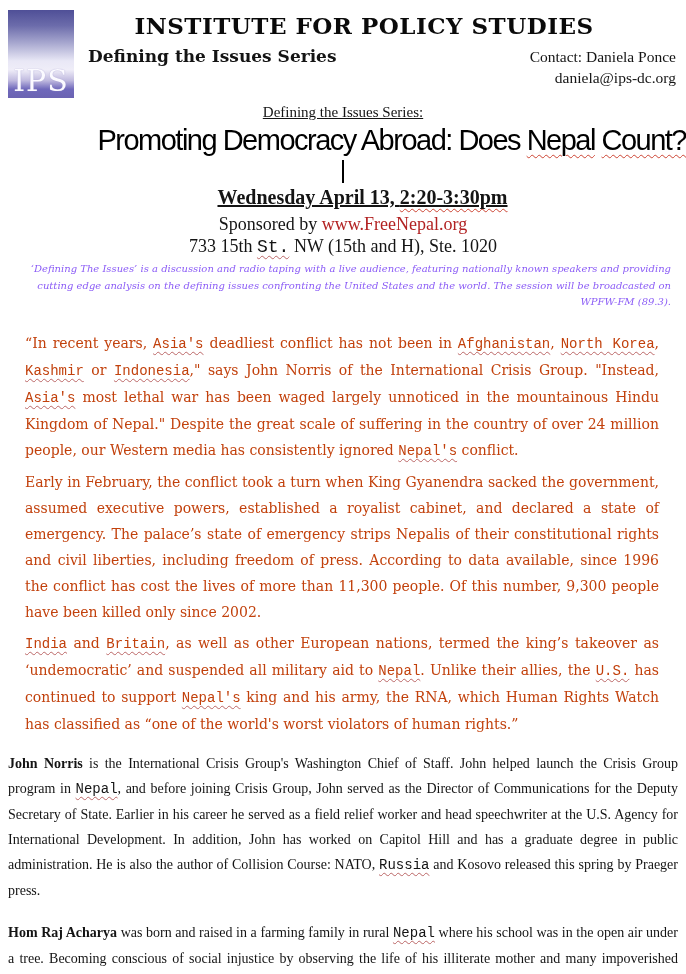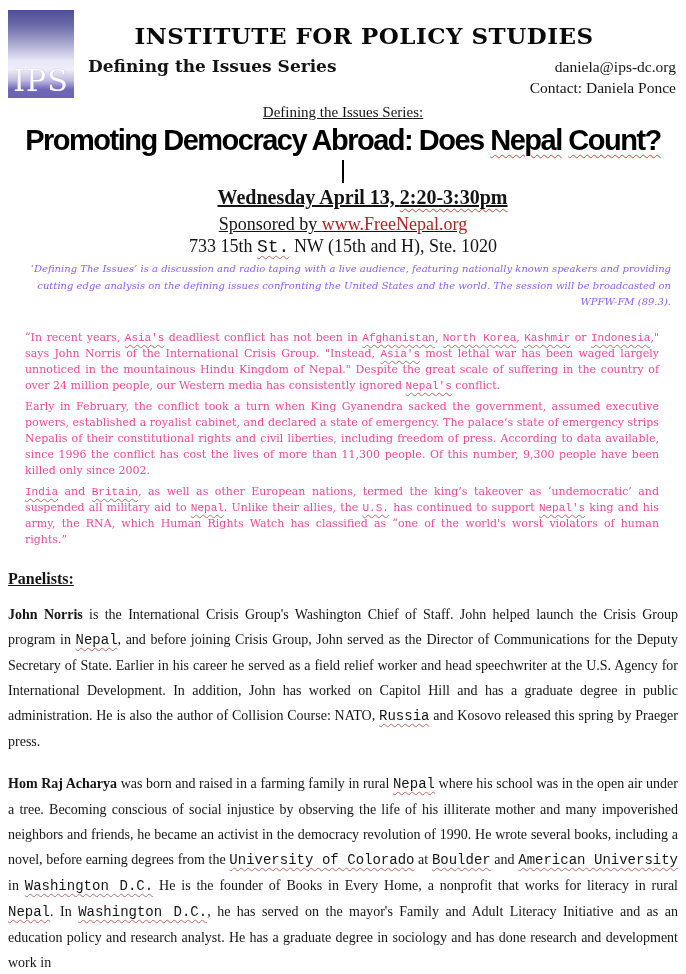--- a/index.html
+++ b/index.html
@@ -12,54 +12,54 @@
     position: absolute; left: 8px; top: 10px; width: 66px; height: 88px;
     background: linear-gradient(180deg, #4f4f97 0%, #6c6cab 18%, #a9a9d0 38%,
                 #e9e8f6 58%, #efedf8 68%, #c0badf 80%, #6f68bb 90%, #6b63b2 100%);
     display: flex; align-items: flex-end; justify-content: center;
   }
   .logo-text {
     font-family: "DejaVu Serif", serif; font-size: 30px; line-height: 34px;
     color: #fbfaff; letter-spacing: 1px; text-shadow: 0 0 1px #9b95cc;
   }
   .org-title {
-    padding-top: 22px; text-align: center; text-indent: 42px;
+    padding-top: 12px; text-align: center; text-indent: 42px;
     font-family: "DejaVu Serif", serif; font-weight: bold; font-size: 23px;
     letter-spacing: 0.5px; color: #0a0a0a;
   }
   .head-row { display: flex; justify-content: space-between; margin-top: 7px;
               padding-left: 88px; padding-right: 10px; }
   .series-label { font-family: "DejaVu Serif", serif; font-weight: bold; font-size: 17px; }
   .contact-block { text-align: right; font-size: 15.5px; line-height: 21px;
                    font-family: "Liberation Serif", serif; }
 
   
   .series-line { text-align: center; font-size: 15px; }
   .u { text-decoration: underline; }
   .event-title {
-    margin-top: 3px; text-align: center;
-    font-family: "Liberation Sans", sans-serif; font-weight: bold;
+    margin-top: 3px; text-align: right;
+    font-family: "Liberation Sans", sans-serif; font-weight: normal;
     font-size: 29px; line-height: 33px; letter-spacing: -1.5px; color: #000;
   }
   .caret-mark { width: 2px; height: 23px; background: #000; margin: 3px auto 1px; }
   .event-datetime { text-align: center; font-size: 20px; font-weight: bold; line-height: 26px; padding-left: 39px; }
-  .sponsor-line { margin-top: 3px; text-align: center; font-size: 18px; line-height: 22px; text-decoration: underline; }
+  .sponsor-line { margin-top: 3px; text-align: center; font-size: 18px; line-height: 22px; }
   .link { color: #b22222; }
   .address-line { text-align: center; font-size: 18px; line-height: 22px; }
   .event-desc {
     width: 656px; margin: 3px auto 0; text-align: right;
     font-family: "DejaVu Serif", serif; font-style: italic;
     font-size: 10px; line-height: 16.5px; color: #8b5cf6;
   }
 
   
   .body-para {
     margin: 19px 27px 0 25px; text-align: justify;
-    font-family: "DejaVu Serif", serif; font-size: 11px; line-height: 16px;
-    color: #ec4899;
+    font-family: "DejaVu Serif", serif; font-size: 14px; line-height: 26px;
+    color: #c2410c;
   }
   .body-para + .body-para { margin-top: 5px; }
 
   
   .panel-heading { margin: 22px 8px 0; font-size: 16px; font-weight: bold; }
   .bio-para {
     margin: 14px 8px 0; text-align: justify;
     font-family: "Liberation Serif", serif; font-size: 14px; line-height: 25px;
   }
   .bio-para + .bio-para { margin-top: 17px; }
@@ -80,22 +80,22 @@
 <div class="page">
 
   <header class="letterhead">
     <div class="logo">
       <span class="logo-text">IPS</span>
     </div>
     <h1 class="org-title">INSTITUTE FOR POLICY STUDIES</h1>
     <div class="head-row">
       <div class="series-label">Defining the Issues Series</div>
       <div class="contact-block">
+        <div>Contact: Daniela Ponce</div>
         <div>daniela@ips-dc.org</div>
-        <div>Contact: Daniela Ponce</div>
       </div>
     </div>
   </header>
 
   <main>
 
     <div class="series-line">
       <span class="u">Defining the Issues Series:</span>
     </div>
 
@@ -112,21 +112,18 @@
     </div>
 
     <div class="address-line"><span>733 15th </span><span class="sp">St.</span><span> NW (15th and H), Ste. 1020</span></div>
 
     <div class="event-desc">‘Defining The Issues’ is a discussion and radio taping with a live audience, featuring nationally known speakers and providing cutting edge analysis on the defining issues confronting the United States and the world. The session will be broadcasted on WPFW-FM (89.3).</div>
 
     <p class="body-para"><span>“In recent years, </span><span class="sp">Asia's</span><span> deadliest conflict has not been in </span><span class="sp">Afghanistan</span><span>, </span><span class="sp">North Korea</span><span>, </span><span class="sp">Kashmir</span><span> or </span><span class="sp">Indonesia</span><span>," says John Norris of the International Crisis Group. "Instead, </span><span class="sp">Asia's</span><span> most lethal war has been waged largely unnoticed in the mountainous Hindu Kingdom of Nepal." Despite the great scale of suffering in the country of over 24 million people, our Western media has consistently ignored </span><span class="sp">Nepal's</span><span> conflict.</span></p>
     <p class="body-para"><span>Early in February, the conflict took a turn when King Gyanendra sacked the government, assumed executive powers, established a royalist cabinet, and declared a state of emergency. The palace’s state of emergency strips Nepalis of their constitutional rights and civil liberties, including freedom of press. According to data available, since 1996 the conflict has cost the lives of more than 11,300 people. Of this number, 9,300 people have been killed only since 2002.</span></p>
     <p class="body-para"><span class="sp">India</span><span> and </span><span class="sp">Britain</span><span>, as well as other European nations, termed the king’s takeover as ‘undemocratic’ and suspended all military aid to </span><span class="sp">Nepal</span><span>. Unlike their allies, the </span><span class="sp">U.S.</span><span> has continued to support </span><span class="sp">Nepal's</span><span> king and his army, the RNA, which Human Rights Watch has classified as “one of the world's worst violators of human rights.”</span></p>
 
-    <div class="panel-heading">
-      <span class="u">Panelists:</span>
-    </div>
 
     <p class="bio-para"><span class="b">John Norris</span><span> is the International Crisis Group's Washington Chief of Staff. John helped launch the Crisis Group program in </span><span class="sp">Nepal</span><span>, and before joining Crisis Group, John served as the Director of Communications for the Deputy Secretary of State. Earlier in his career he served as a field relief worker and head speechwriter at the U.S. Agency for International Development. In addition, John has worked on Capitol Hill and has a graduate degree in public administration. He is also the author of Collision Course: NATO, </span><span class="sp">Russia</span><span> and Kosovo released this spring by Praeger press.</span></p>
     <p class="bio-para"><span class="b">Hom Raj Acharya</span><span> was born and raised in a farming family in rural </span><span class="sp">Nepal</span><span> where his school was in the open air under a tree. Becoming conscious of social injustice by observing the life of his illiterate mother and many impoverished neighbors and friends, he became an activist in the democracy revolution of 1990. He wrote several books, including a novel, before earning degrees from the </span><span class="sp">University of Colorado</span><span> at </span><span class="sp">Boulder</span><span> and </span><span class="sp">American University</span><span> in </span><span class="sp">Washington D.C.</span><span> He is the founder of Books in Every Home, a nonprofit that works for literacy in rural </span><span class="sp">Nepal</span><span>. In </span><span class="sp">Washington D.C.</span><span>, he has served on the mayor's Family and Adult Literacy Initiative and as an education policy and research analyst. He has a graduate degree in sociology and has done research and development work in </span></p>
 
   </main>
 </div>
 
 </body></html>

